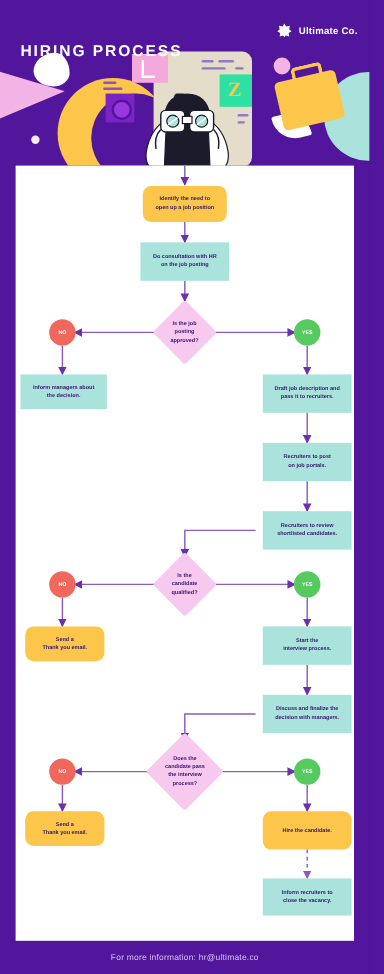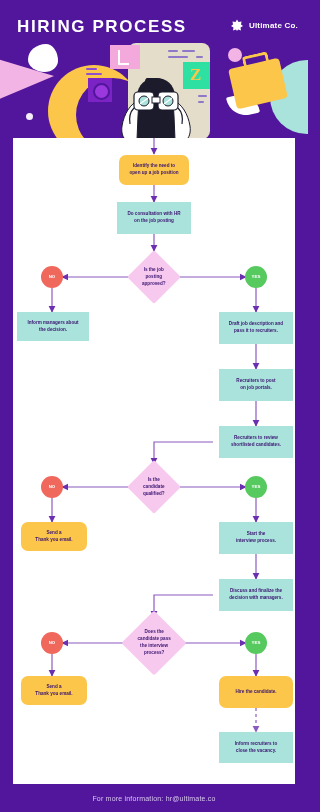--- a/index.html
+++ b/index.html
@@ -20,22 +20,22 @@
 
   
   .header {
     position: absolute;
     left: 0; top: 0;
     width: 308px; height: 138px;
     overflow: hidden;
   }
   .title {
     position: absolute;
-    left: 17px; top: 17px;
-    font-size: 17px;
+    left: 17px; top: 35px;
+    font-size: 13px;
     font-weight: 700;
     letter-spacing: 1.6px;
     color: #ffffff;
     z-index: 40;
   }
   .brand {
     position: absolute;
     right: 10px; top: 19px;
     display: flex;
     align-items: center;

